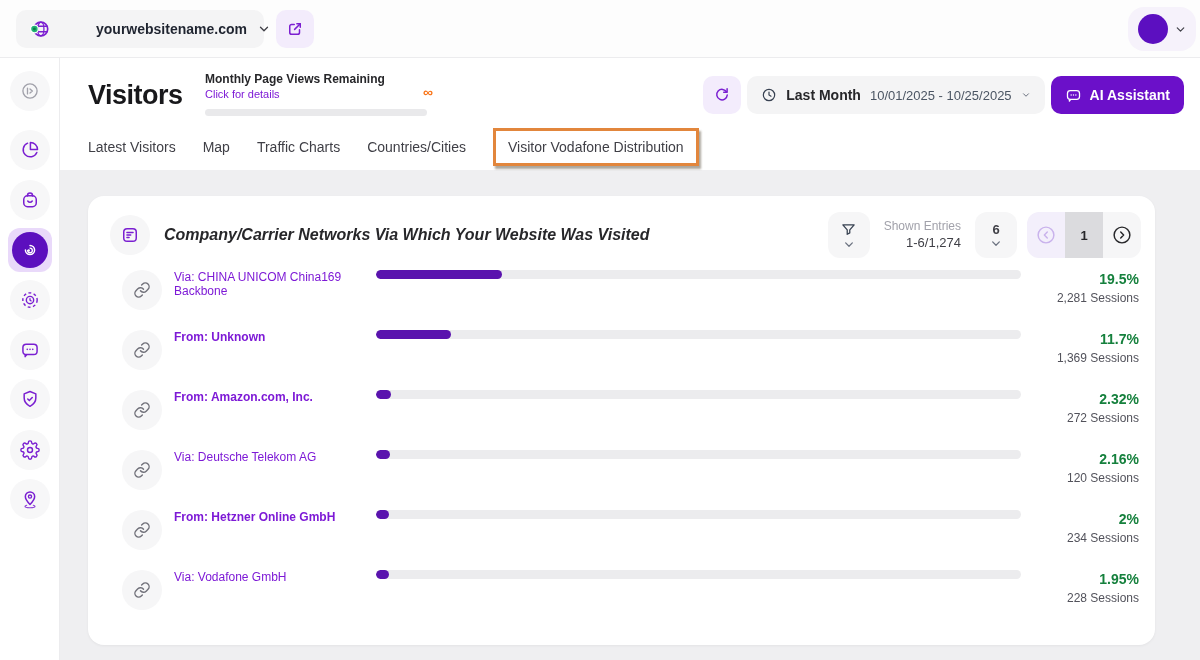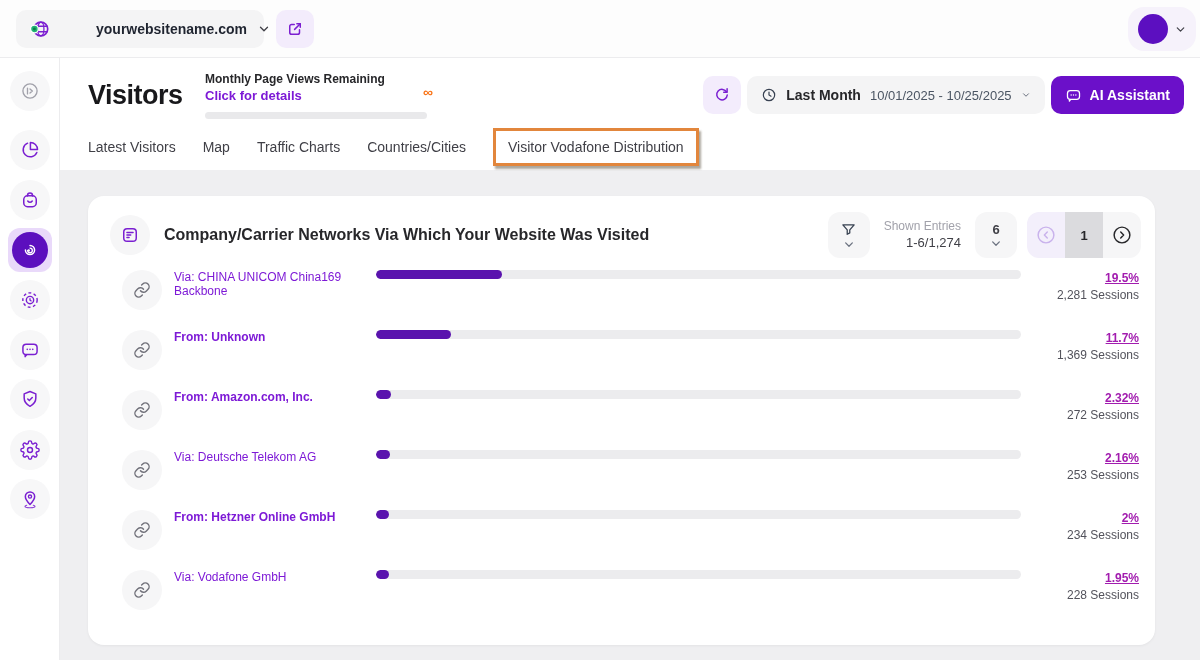--- a/index.html
+++ b/index.html
@@ -21,60 +21,60 @@
   .side-item.active-wrap { left:8px; width:44px; height:44px; border-radius:12px; background:#e9d9fa; }
   .active-core { width:36px; height:36px; border-radius:50%; background:#5c0fbe; display:flex; align-items:center; justify-content:center; }
 
   
   .main { position:absolute; left:60px; top:58px; width:1140px; height:602px; background:#efeff1; }
   .header-band { position:absolute; top:0; left:0; width:1140px; height:112px; background:#ffffff; }
   .page-title { position:absolute; left:28px; top:22px; font-size:27px; font-weight:800; color:#18181b; letter-spacing:-0.5px; }
 
   .quota { position:absolute; left:145px; top:14px; width:228px; }
   .quota-label { font-size:12px; font-weight:700; color:#27272a; }
-  .quota-link { font-size:13px; font-weight:700; color:#7d19d6; margin-top:2px; cursor:pointer; }
+  .quota-link { font-size:11px; font-weight:400; color:#7d19d6; margin-top:2px; cursor:pointer; }
   .quota-bar { margin-top:9px; width:222px; height:7px; border-radius:4px; background:#e9e9eb; }
   .quota-infinity { position:absolute; right:0; top:12px; font-size:14px; font-weight:700; color:#f97316; }
 
   .hdr-controls { position:absolute; right:16px; top:18px; display:flex; align-items:center; gap:6px; }
   .refresh-btn { width:38px; height:38px; background:#f3ecfc; border-radius:10px; display:flex; align-items:center; justify-content:center; cursor:pointer; }
   .date-pill { height:38px; background:#f4f4f5; border-radius:10px; display:flex; align-items:center; gap:9px; padding:0 14px; cursor:pointer; }
   .date-label { font-size:14px; font-weight:700; color:#27272a; }
   .date-range { font-size:13px; color:#4b5563; }
   .ai-btn { height:38px; background:#6b10c9; border-radius:10px; display:flex; align-items:center; gap:8px; padding:0 14px; cursor:pointer; }
   .ai-btn span { color:#ffffff; font-size:14px; font-weight:700; }
 
   .tabs { position:absolute; left:28px; top:66px; height:46px; display:flex; align-items:center; gap:27px; }
   .tab { font-size:14px; font-weight:500; color:#3f3f46; cursor:pointer; white-space:nowrap; }
   .tab-highlight { border:3px solid #e2863c; padding:8px 12px; background:#ffffff; box-shadow:2px 3px 2px rgba(70,60,40,0.45); }
 
   
   .card { position:absolute; left:28px; top:138px; width:1067px; height:449px; background:#ffffff; border-radius:16px; box-shadow:0 1px 3px rgba(0,0,0,0.05); }
   .card-header { display:flex; align-items:center; padding:16px 14px 10px 22px; height:72px; }
   .icon-circle { width:40px; height:40px; border-radius:50%; background:#f6f6f7; display:flex; align-items:center; justify-content:center; flex:none; }
-  .card-title { font-size:16px; font-weight:600; color:#27272a; margin-left:14px; flex:1; }
+  .card-title { font-size:16px; font-weight:600; color:#27272a; margin-left:14px; flex:1;font-style:italic; }
   .card-controls { display:flex; align-items:center; gap:10px; }
   .ctl-btn { width:42px; height:46px; border-radius:12px; background:#f6f6f7; display:flex; flex-direction:column; align-items:center; justify-content:center; gap:3px; cursor:pointer; }
   .ctl-btn .num { font-size:13px; font-weight:600; color:#3f3f46; }
   .shown { text-align:right; line-height:1.35; margin:0 4px; }
   .shown-label { font-size:12px; color:#a1a1aa; }
   .shown-value { font-size:13px; color:#3f3f46; }
   .pager { display:flex; border-radius:12px; overflow:hidden; height:46px; }
   .pg-seg { width:38px; height:46px; display:flex; align-items:center; justify-content:center; cursor:pointer; }
   .pg-prev { background:#f3effb; }
   .pg-page { background:#dbdbde; font-size:13px; font-weight:600; color:#27272a; cursor:default; }
   .pg-next { background:#f6f6f7; }
 
   .rows { padding:2px 0 0 0; }
   .row { display:flex; align-items:flex-start; height:60px; padding:0 16px 0 34px; }
   .row-label { width:202px; margin-left:12px; font-size:12px; font-weight:500; color:#7d19d6; cursor:pointer; }
   .bar-track { flex:1; height:9px; border-radius:5px; background:#ececee; margin-right:14px; overflow:hidden; }
   .bar-fill { height:9px; border-radius:5px; background:#5a13ae; min-width:13px; }
   .row-values { width:104px; text-align:right; line-height:1.4; }
-  .row-pct { font-size:12px; font-weight:700; color:#a21caf;text-decoration:underline; }
+  .row-pct { font-size:14px; font-weight:700; color:#15803d; }
   .row-sessions { font-size:12px; color:#52525b; }
 </style>
 </head>
 <body>
 
 <div class="topbar">
   <div class="site-pill">
     <span>
       <svg width="22" height="22" viewBox="0 0 24 24" fill="none">
         <circle cx="14" cy="12" r="7.5" stroke="#7c1fd1" stroke-width="1.8"></circle>
@@ -375,21 +375,21 @@
                 <path d="M14 11a5 5 0 0 0-7.54-.54l-2.5 2.5a5 5 0 0 0 7.07 7.07l1.42-1.42"></path>
               </svg>
             </span>
           </div>
         <div class="row-label">Via: Deutsche Telekom AG</div>
         <div class="bar-track">
             <div class="bar-fill" style="width: 2.16%;"></div>
           </div>
         <div class="row-values">
           <div class="row-pct">2.16%</div>
-          <div class="row-sessions">253 Sessions</div>
+          <div class="row-sessions">120 Sessions</div>
         </div>
       </div>
       <div class="row">
         <div class="icon-circle">
             <span>
               <svg width="18" height="18" viewBox="0 0 24 24" fill="none" stroke="#71717a" stroke-width="1.9" stroke-linecap="round" stroke-linejoin="round">
                 <path d="M10 13a5 5 0 0 0 7.54.54l2.5-2.5a5 5 0 0 0-7.07-7.07L11.5 5.4"></path>
                 <path d="M14 11a5 5 0 0 0-7.54-.54l-2.5 2.5a5 5 0 0 0 7.07 7.07l1.42-1.42"></path>
               </svg>
             </span>

